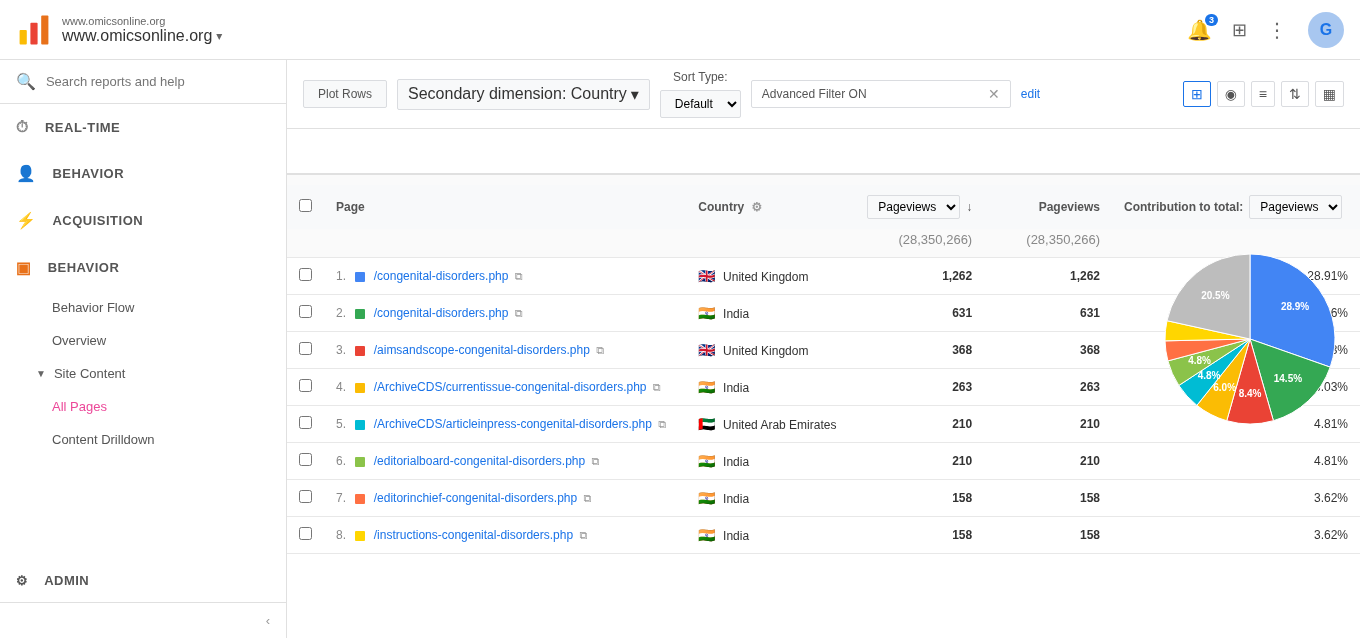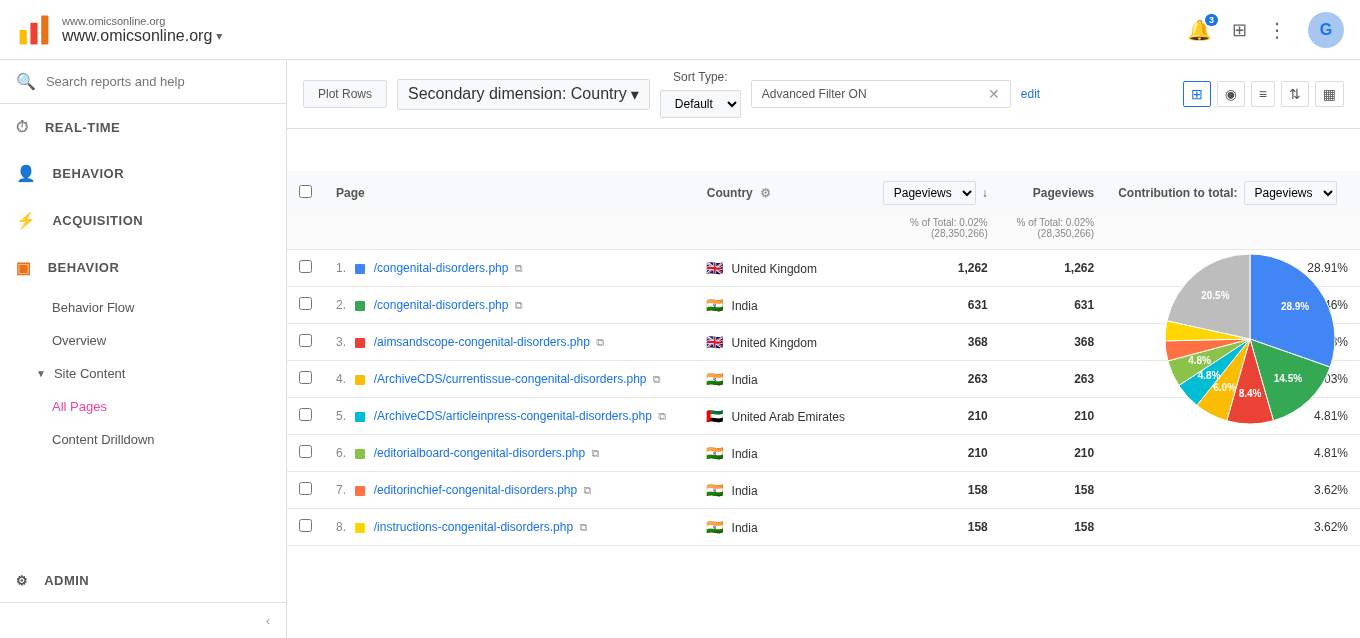--- a/index.html
+++ b/index.html
@@ -268,21 +268,21 @@
     }
     .data-table th {
       background: #f8f9fa;
       padding: 10px 12px;
       text-align: left;
       font-size: 12px;
       color: #555;
       border-bottom: 2px solid #e0e0e0;
       white-space: nowrap;
       position: sticky;
-      top: 42px;
+      top: 56px;
     }
     .data-table th.numeric { text-align: right; }
     .data-table td {
       padding: 10px 12px;
       border-bottom: 1px solid #e8e8e8;
       font-size: 12px;
       vertical-align: middle;
     }
     .data-table td.numeric { text-align: right; font-weight: bold; }
     .data-table td.percent { text-align: right; color: #333; }
@@ -293,21 +293,21 @@
     .color-dot {
       display: inline-block;
       width: 10px;
       height: 10px;
       border-radius: 1px;
       margin-right: 5px;
       vertical-align: middle;
     }
     .summary-row td { background: #fafafa; font-size: 12px; color: #666; }
     .summary-num { font-size: 28px; font-weight: 400; color: #333; display: block; text-align: right; }
-    .summary-pct { font-size: 10px; color: #888; text-align: right; display: block; }
+    .summary-pct { font-size: 13px; color: #888; text-align: right; display: block; }
     .checkbox-col { width: 30px; }
     
     
     .col-header-select {
       display: flex;
       align-items: center;
       gap: 6px;
     }
     .metric-select {
       border: 1px solid #dadce0;

